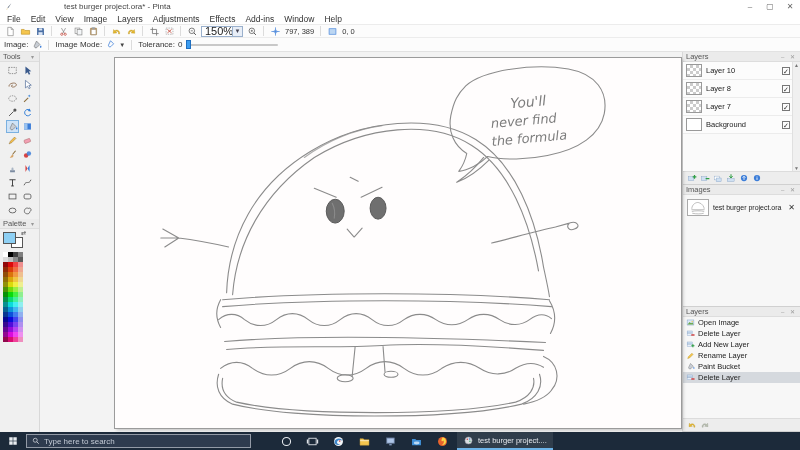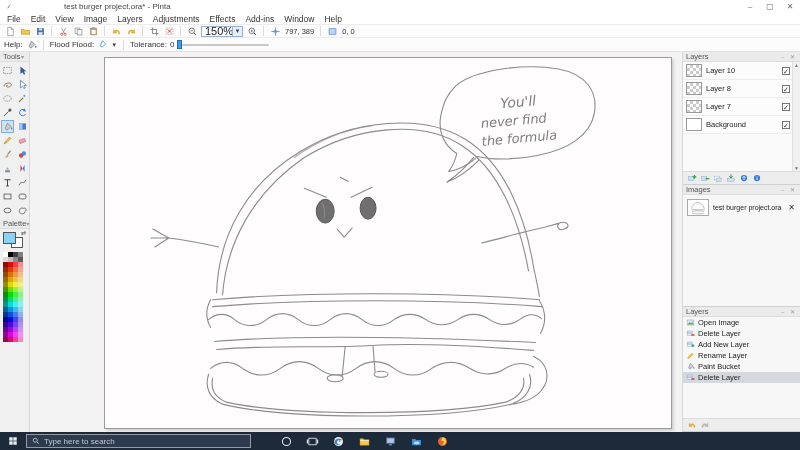--- a/index.html
+++ b/index.html
@@ -41,21 +41,21 @@
 
   
   .main { flex:1; display:flex; background:#f3f3f3; min-height:0; }
 
   .panel-header { height:10px; background:#ebebeb; border-bottom:1px solid #dddddd; display:flex; align-items:center;
     justify-content:space-between; padding:0 3px; flex:0 0 auto; }
   .panel-header .ptitle { font-size:7.5px; color:#555; }
   .panel-header .pctl { font-size:6px; color:#999; letter-spacing:2px; }
 
   
-  .leftdock { width:30px; background:#f0f0f0; border-right:1px solid #d8d8d8; display:flex; flex-direction:column; }
+  .leftdock { width:40px; background:#f0f0f0; border-right:1px solid #d8d8d8; display:flex; flex-direction:column; }
   .toolsgrid { display:grid; grid-template-columns:repeat(2,13px); justify-content:center; gap:1px 2px; padding:2px 0; }
   .tool { width:13px; height:13px; display:flex; align-items:center; justify-content:center; border:1px solid transparent; }
   .tool svg { width:11px; height:11px; }
   .tool.sel { background:#cfe3f7; border-color:#7ab0e0; }
   .palwrap { padding:2px 3px; }
   .curcolors { position:relative; width:22px; height:18px; margin-bottom:3px; }
   .curcolors .secondary { position:absolute; left:8px; top:6px; width:12px; height:11px; background:#ffffff; border:1px solid #555; }
   .curcolors .primary { position:absolute; left:0; top:1px; width:13px; height:12px; border:1px solid #555; }
   .curcolors .swap { position:absolute; right:-1px; top:-2px; font-size:6px; color:#444; }
   .palettegrid { display:grid; grid-template-columns:repeat(4,5px); }
@@ -241,27 +241,27 @@
     <span class="vsep"></span>
     <span class="tbtn">
         <svg viewBox="0 0 16 16">
           <rect x="3" y="4" width="10" height="8" fill="#bcd6f2" stroke="#3b7dd8" stroke-width=".9"></rect>
         </svg>
       </span>
     <span class="coordtext">0, 0</span>
   </div>
 
   <div class="tooloptions">
-    <span class="tolabel">Help:</span>
+    <span class="tolabel">Image:</span>
     <svg class="ic16" viewBox="0 0 16 16">
         <path d="M8 3 L13 8 L8.5 12.5 C7 14 4.2 12 4.7 10Z" fill="#c8cdd4" stroke="#666" stroke-width=".8"></path>
         <path d="M13.4 10 c-.9 1.3 -.4 2.6 .8 2.6 1.2 0 1.3 -1.5 .4 -3Z" fill="#3b7dd8"></path>
       </svg>
     <span class="vsep"></span>
-    <span class="tolabel">Flood Flood:</span>
+    <span class="tolabel">Image Mode:</span>
     <svg class="ic16" viewBox="0 0 16 16">
         <path d="M8 2.5 L12.5 7 L8.5 11 C7 12.5 4.5 10.8 5 9Z" fill="none" stroke="#3b7dd8" stroke-width="1.1"></path>
       </svg>
     <span class="ddarrow">▼</span>
     <span class="vsep"></span>
     <span class="tolabel">Tolerance:</span>
     <span class="tolabel">0</span>
     <span class="slider">
       <span class="track"></span>
       <span class="handle"></span>
@@ -741,13 +741,22 @@
           <ellipse cx="8.2" cy="9.8" rx="3.6" ry="1.8" fill="#bcd9f2"></ellipse>
         </svg>
       </span>
       <span class="tb-app">
         <svg viewBox="0 0 16 16">
           <circle cx="8" cy="8" r="5.5" fill="#e8632c"></circle>
           <path d="M8 3.2 C11.2 3.2 12.8 6 12.2 8.9 C11.6 11.3 9.4 12.6 7.3 12.2 C9.7 10.9 10.2 8.4 9.1 6.8 C8.6 7.9 7.5 8.1 6.9 7.3 C6.5 6.5 7 5.4 8 3.2Z" fill="#f9d647"></path>
         </svg>
       </span>
     </span>
+  <div class="activetask">
+    <svg viewBox="0 0 16 16">
+      <circle cx="8" cy="8" r="5.2" fill="#d9dde2" stroke="#8a9099" stroke-width=".8"></circle>
+      <circle cx="6.3" cy="6.3" r="1.1" fill="#d04545"></circle>
+        <circle cx="9.7" cy="5.8" r="1.1" fill="#3b7dd8"></circle>
+        <circle cx="10" cy="9.2" r="1.1" fill="#3fae6a"></circle>
+    </svg>
+    <span class="tlabel">test burger project....</span>
+  </div>
 </div>
 
 </body></html>

